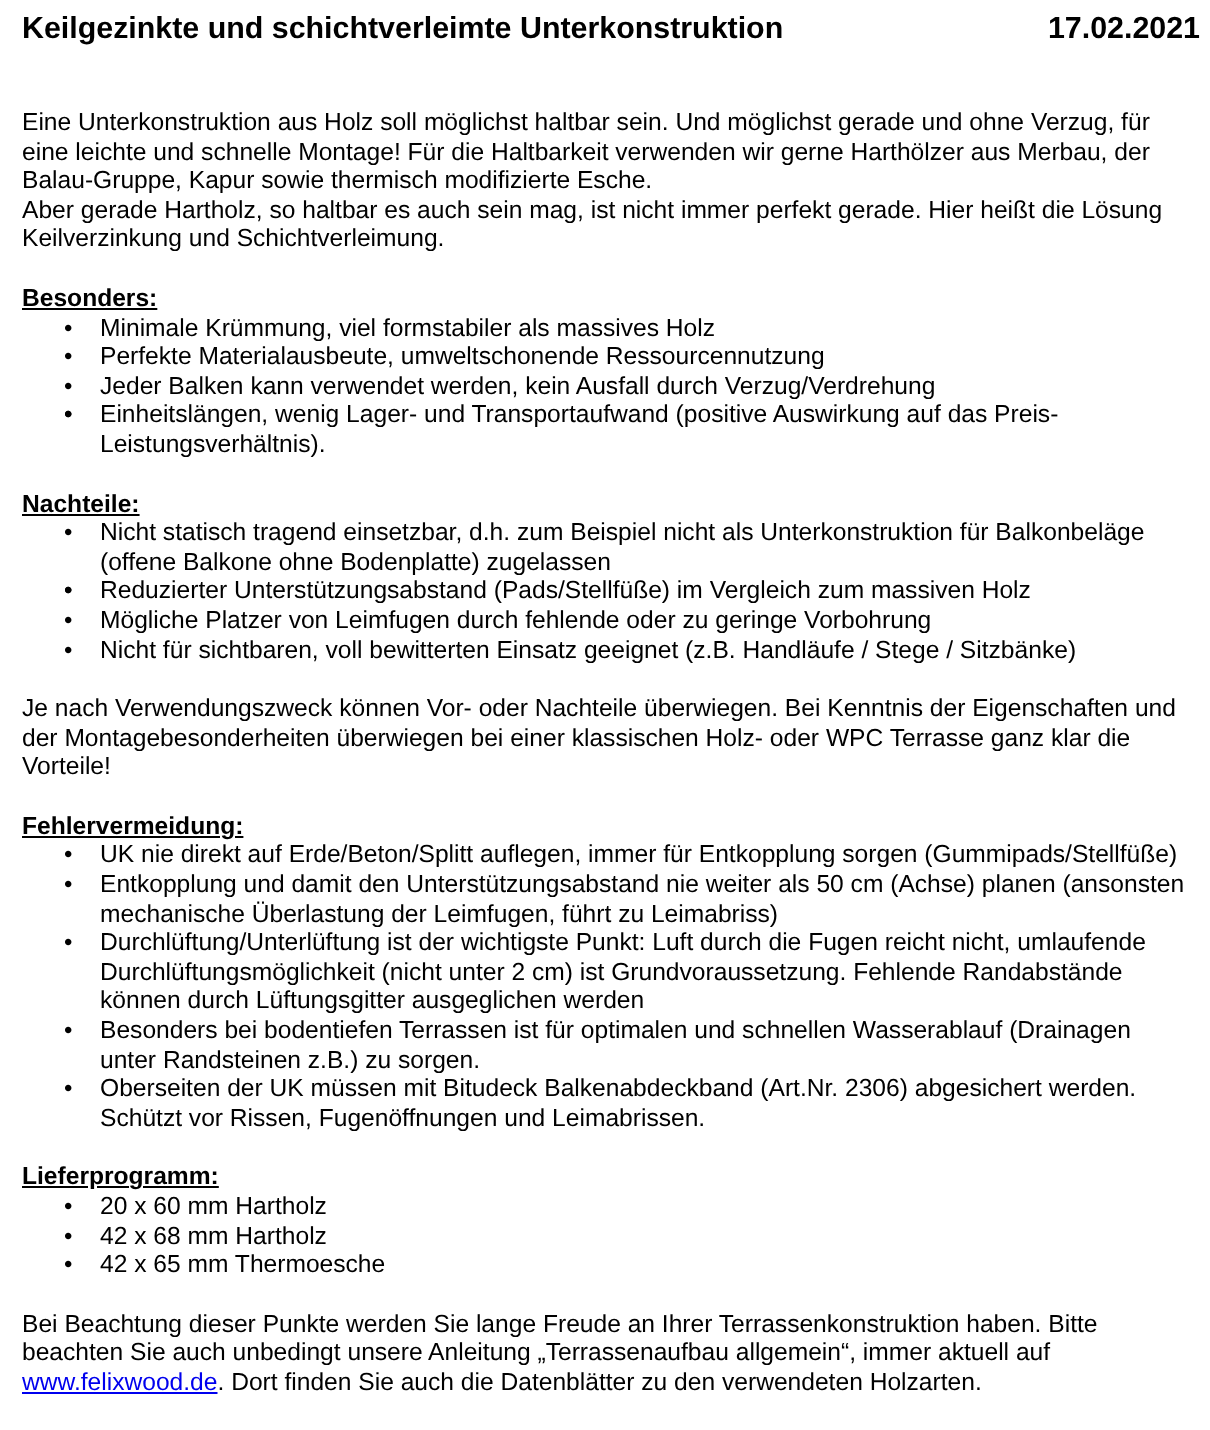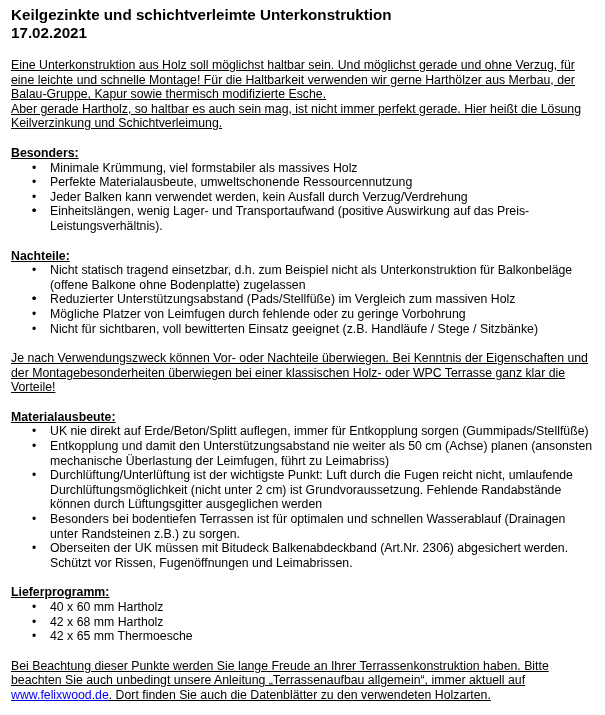--- a/index.html
+++ b/index.html
@@ -23,29 +23,27 @@
       top: 6px;
       width: 588px;
     }
     .header {
       display: flex;
       justify-content: space-between;
       align-items: baseline;
       font-weight: bold;
       font-size: 15.2px;
       line-height: 18px;
-      margin-bottom: 16px;
-      flex-direction: column;
+      margin-bottom: 30px;
     }
     .header .date {
       margin-right: -1px;
     }
     p {
       margin: 0;
-      text-decoration: underline;
     }
     .intro {
       margin-bottom: 15px;
     }
     .section-title {
       font-weight: bold;
       text-decoration: underline;
       margin: 0;
     }
     ul {
@@ -110,34 +108,34 @@
       <li><span class="bullet">•</span></li>
       <li><span class="bullet">•</span><span>Reduzierter Unterstützungsabstand (Pads/Stellfüße) im Vergleich zum massiven Holz</span></li>
       <li><span class="bullet">•</span><span>Mögliche Platzer von Leimfugen durch fehlende oder zu geringe Vorbohrung</span></li>
       <li><span class="bullet">•</span><span>Nicht für sichtbaren, voll bewitterten Einsatz geeignet (z.B. Handläufe / Stege / Sitzbänke)</span></li>
     </ul>
   </div>
 
   <p class="summary">Je nach Verwendungszweck können Vor- oder Nachteile überwiegen. Bei Kenntnis der Eigenschaften und der Montagebesonderheiten überwiegen bei einer klassischen Holz- oder WPC Terrasse ganz klar die Vorteile!</p>
 
   <div class="sec-fehler">
-    <p class="section-title">Materialausbeute:</p>
+    <p class="section-title">Fehlervermeidung:</p>
     <ul>
       <li><span class="bullet">•</span><span>UK nie direkt auf Erde/Beton/Splitt auflegen, immer für Entkopplung sorgen (Gummipads/Stellfüße)</span></li>
       <li><span class="bullet">•</span><span>Entkopplung und damit den Unterstützungsabstand nie weiter als 50 cm (Achse) planen (ansonsten mechanische Überlastung der Leimfugen, führt zu Leimabriss)</span></li>
       <li><span class="bullet">•</span><span>Durchlüftung/Unterlüftung ist der wichtigste Punkt: Luft durch die Fugen reicht nicht, umlaufende Durchlüftungsmöglichkeit (nicht unter 2 cm) ist Grundvoraussetzung. Fehlende Randabstände können durch Lüftungsgitter ausgeglichen werden</span></li>
       <li><span class="bullet">•</span><span>Besonders bei bodentiefen Terrassen ist für optimalen und schnellen Wasserablauf (Drainagen unter Randsteinen z.B.) zu sorgen.</span></li>
       <li><span class="bullet">•</span><span>Oberseiten der UK müssen mit Bitudeck Balkenabdeckband (Art.Nr. 2306) abgesichert werden. Schützt vor Rissen, Fugenöffnungen und Leimabrissen.</span></li>
     </ul>
   </div>
 
   <div class="sec-liefer">
     <p class="section-title">Lieferprogramm:</p>
     <ul>
-      <li><span class="bullet">•</span><span>40 x 60 mm Hartholz</span></li>
+      <li><span class="bullet">•</span><span>20 x 60 mm Hartholz</span></li>
       <li><span class="bullet">•</span><span>42 x 68 mm Hartholz</span></li>
       <li><span class="bullet">•</span><span>42 x 65 mm Thermoesche</span></li>
     </ul>
   </div>
 
   <p class="closing"><span>Bei Beachtung dieser Punkte werden Sie lange Freude an Ihrer Terrassenkonstruktion haben. Bitte beachten Sie auch unbedingt unsere Anleitung „Terrassenaufbau allgemein“, immer aktuell auf </span><a class="link">www.felixwood.de</a><span>. Dort finden Sie auch die Datenblätter zu den verwendeten Holzarten.</span></p>
 
 </div>
 
 </body></html>

